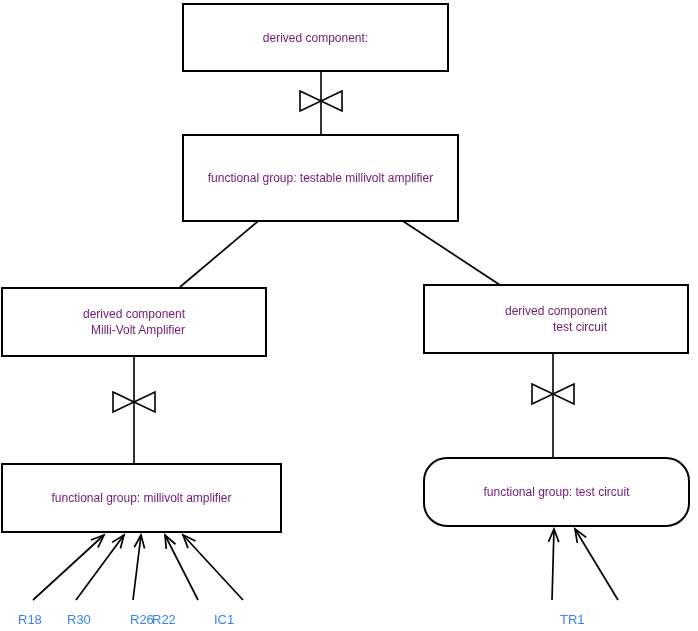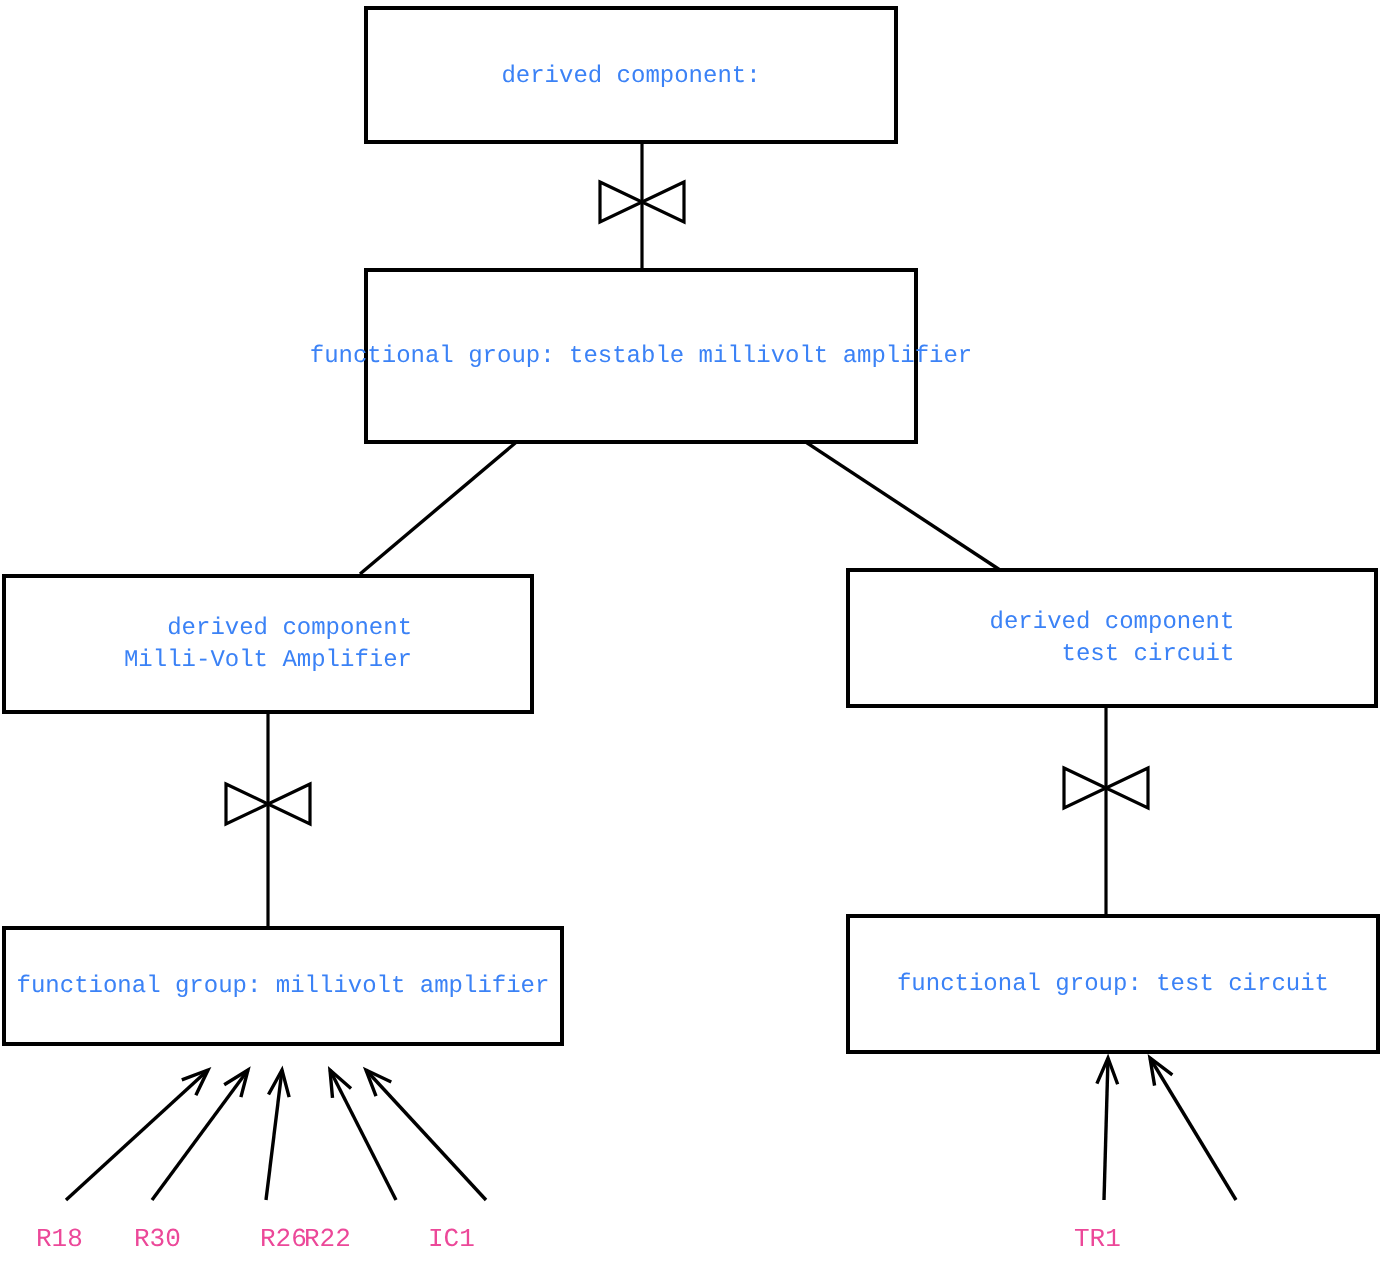--- a/index.html
+++ b/index.html
@@ -27,33 +27,33 @@
   .node-box {
     position: absolute;
     box-sizing: border-box;
     border: 2px solid #000000;
     background: #ffffff;
     display: flex;
     align-items: center;
     justify-content: center;
   }
   .node-text {
-    font-family: Liberation Mono, monospace;
+    font-family: Liberation Sans, sans-serif;
     font-size: 12px;
     line-height: 16px;
-    color: #3b82f6;
+    color: #701a75;
     white-space: pre;
   }
   .node-text.center { text-align: center; }
   .node-text.left { text-align: right; }
   .leaf-label {
     position: absolute;
-    font-family: Liberation Mono, monospace;
+    font-family: Liberation Sans, sans-serif;
     font-size: 13px;
-    color: #ec4899;
+    color: #3b82f6;
     white-space: pre;
   }
 </style>
 </head>
 <body>
 
 <div id="canvas">
 
   <svg id="diagram-svg" viewBox="0 0 698 631" xmlns="http://www.w3.org/2000/svg">
       <g>
@@ -115,31 +115,31 @@
       </div>
       <div class="node-box" style="left: 182px; top: 134px; width: 277px; height: 88px; border-color: rgb(0, 0, 0);">
         <div class="node-text center"><div>functional group: testable millivolt amplifier</div></div>
       </div>
       <div class="node-box" style="left: 1px; top: 287px; width: 266px; height: 70px; border-color: rgb(0, 0, 0);">
         <div class="node-text left"><div>derived component</div><div>Milli-Volt Amplifier</div></div>
       </div>
       <div class="node-box" style="left: 423px; top: 284px; width: 266px; height: 70px; border-color: rgb(0, 0, 0);">
         <div class="node-text left"><div>derived component</div><div>test circuit</div></div>
       </div>
-      <div class="node-box" style="left: 1px; top: 463px; width: 281px; height: 60px; border-color: rgb(0, 0, 0);">
+      <div class="node-box" style="left: 1px; top: 463px; width: 281px; height: 70px; border-color: rgb(0, 0, 0);">
         <div class="node-text center"><div>functional group: millivolt amplifier</div></div>
       </div>
-      <div class="node-box" style="left: 423px; top: 457px; width: 267px; height: 70px; border-color: rgb(0, 0, 0);">
+      <div class="node-box" style="left: 423px; top: 457px; width: 267px; height: 70px; border-color: rgb(0, 0, 0); border-radius: 24px;">
         <div class="node-text center"><div>functional group: test circuit</div></div>
       </div>
     </div>
 
   <div id="labels-layer">
       <span class="leaf-label" style="left: 18px; top: 612px;">R18</span>
       <span class="leaf-label" style="left: 67px; top: 612px;">R30</span>
       <span class="leaf-label" style="left: 118px; top: 612px; margin-left: 12px;">R26</span>
       <span class="leaf-label" style="left: 152px; top: 612px;">R22</span>
       <span class="leaf-label" style="left: 214px; top: 612px;">IC1</span>
-      <span class="leaf-label" style="left: 537px; top: 612px;">TR1</span>
+      <span class="leaf-label" style="left: 560px; top: 612px;">TR1</span>
       <span class="leaf-label" style="left: 605px; top: 632px;">R36</span>
     </div>
 
 </div>
 
 </body></html>

